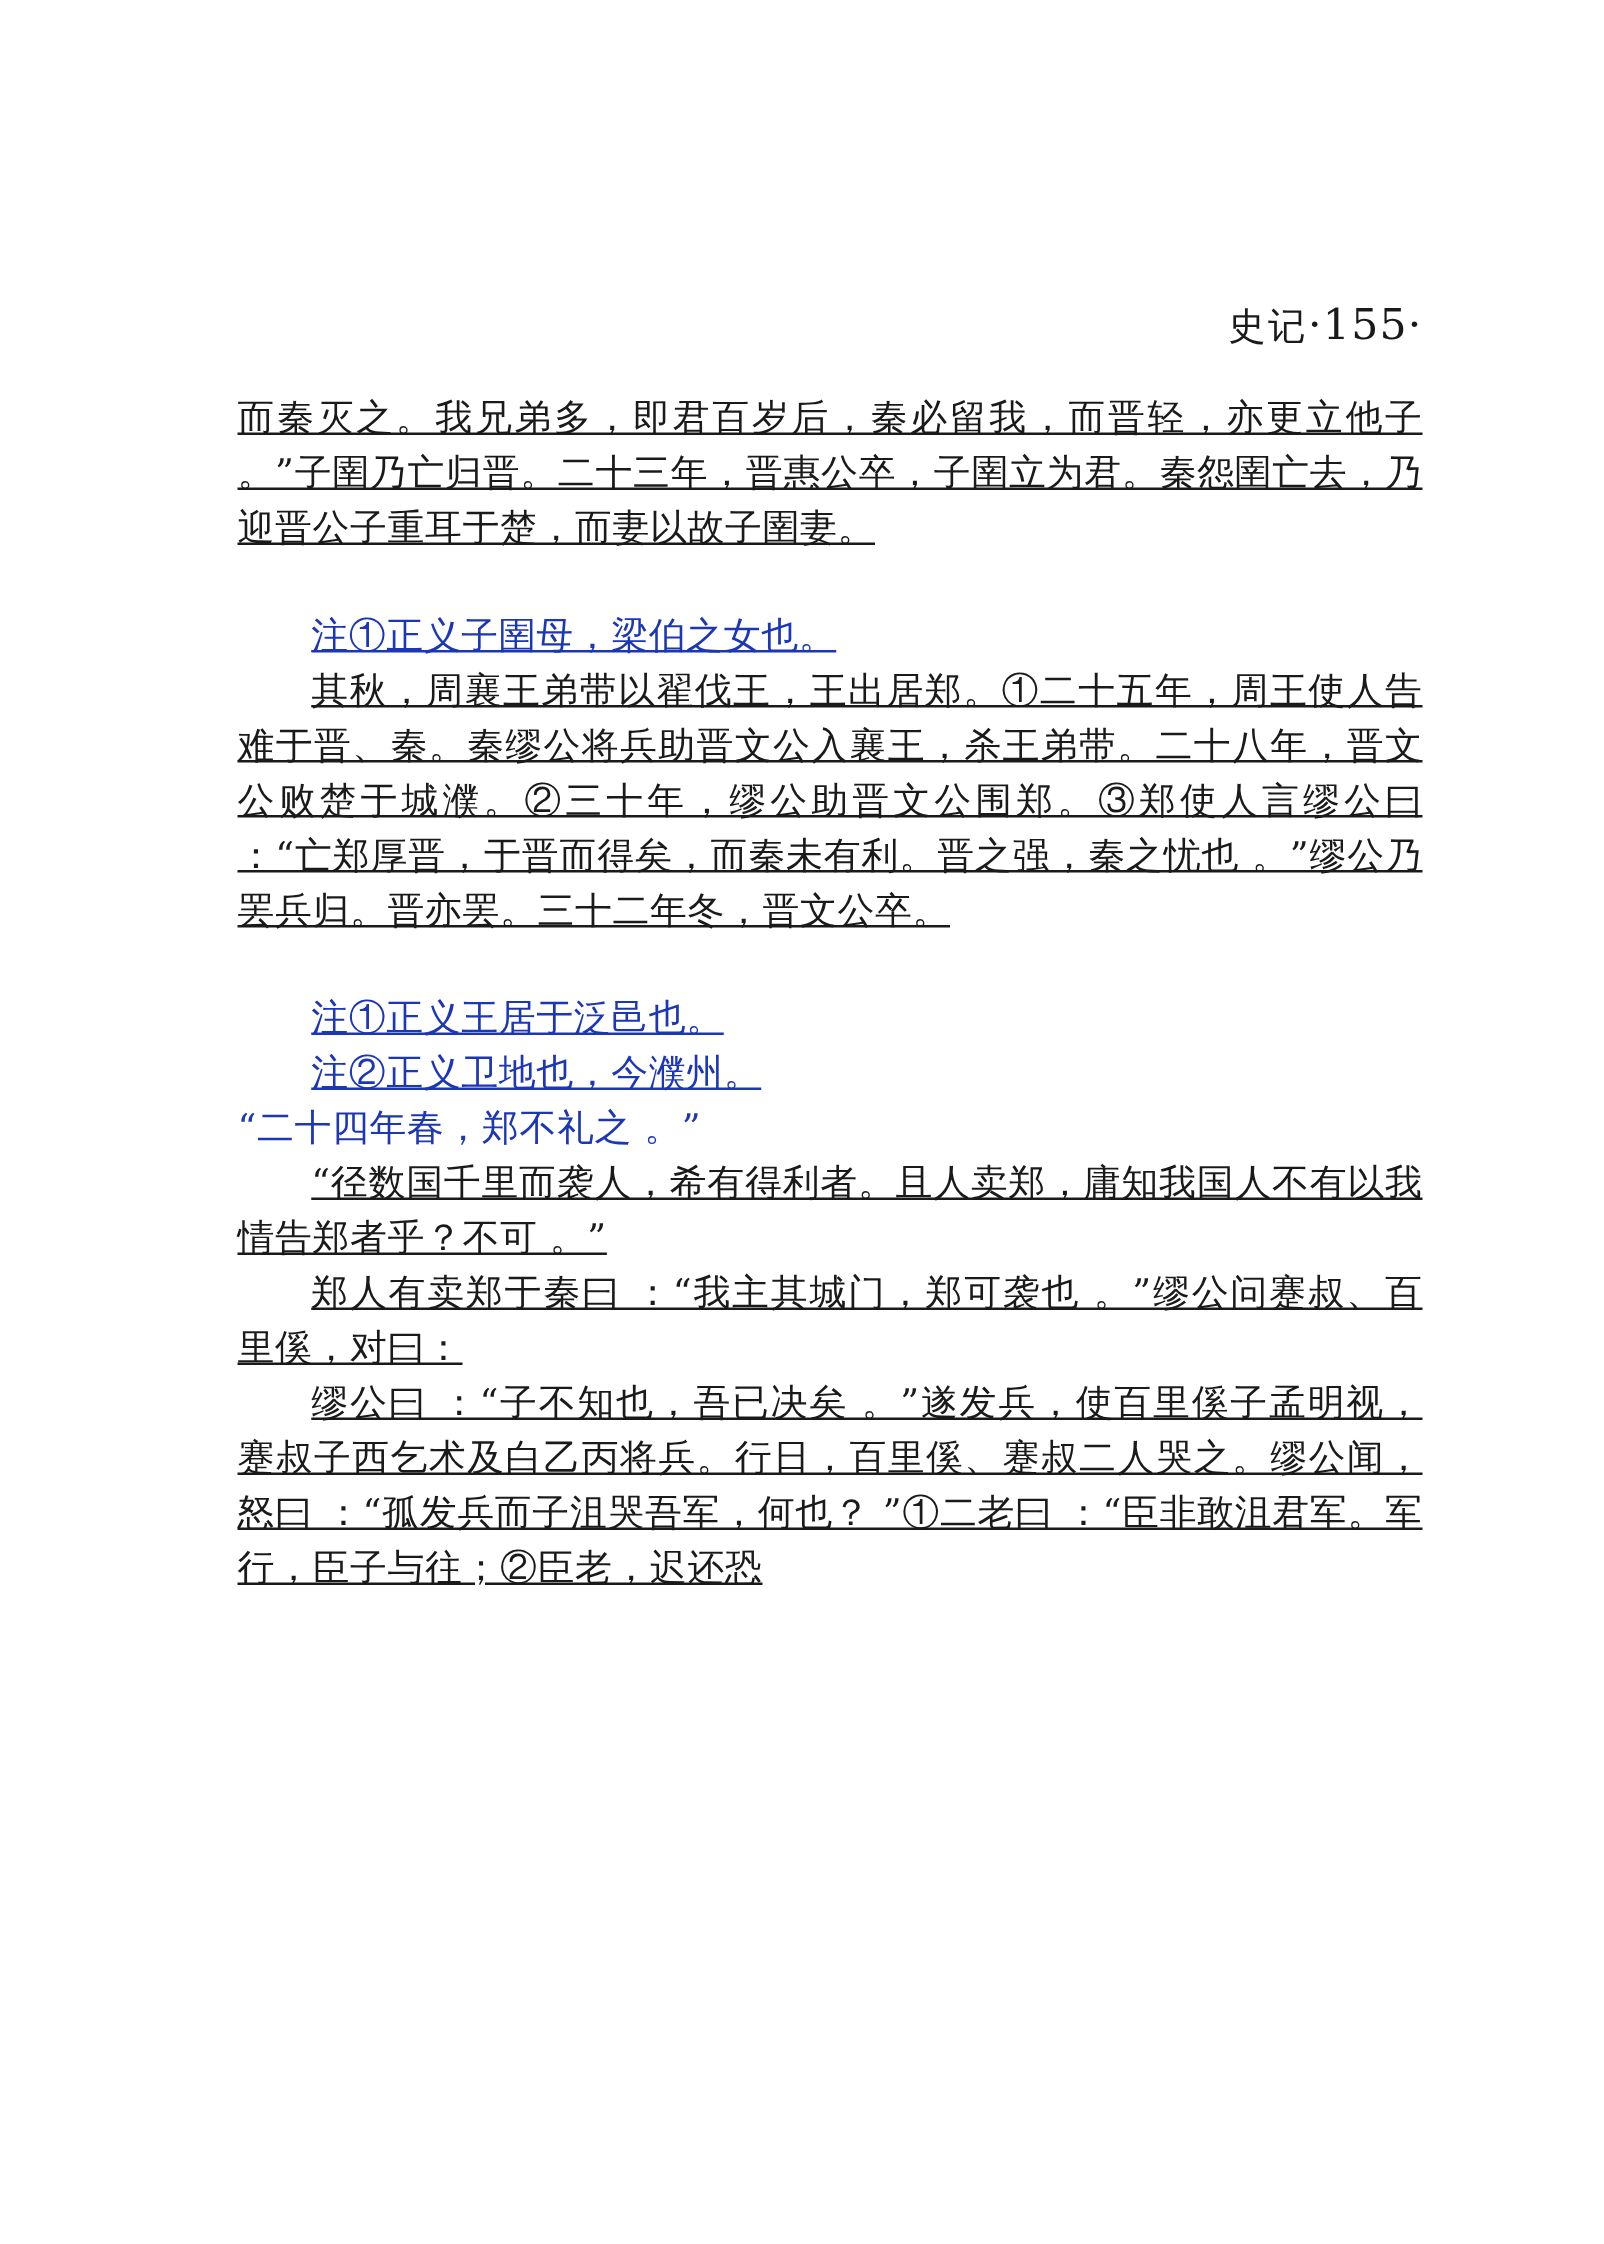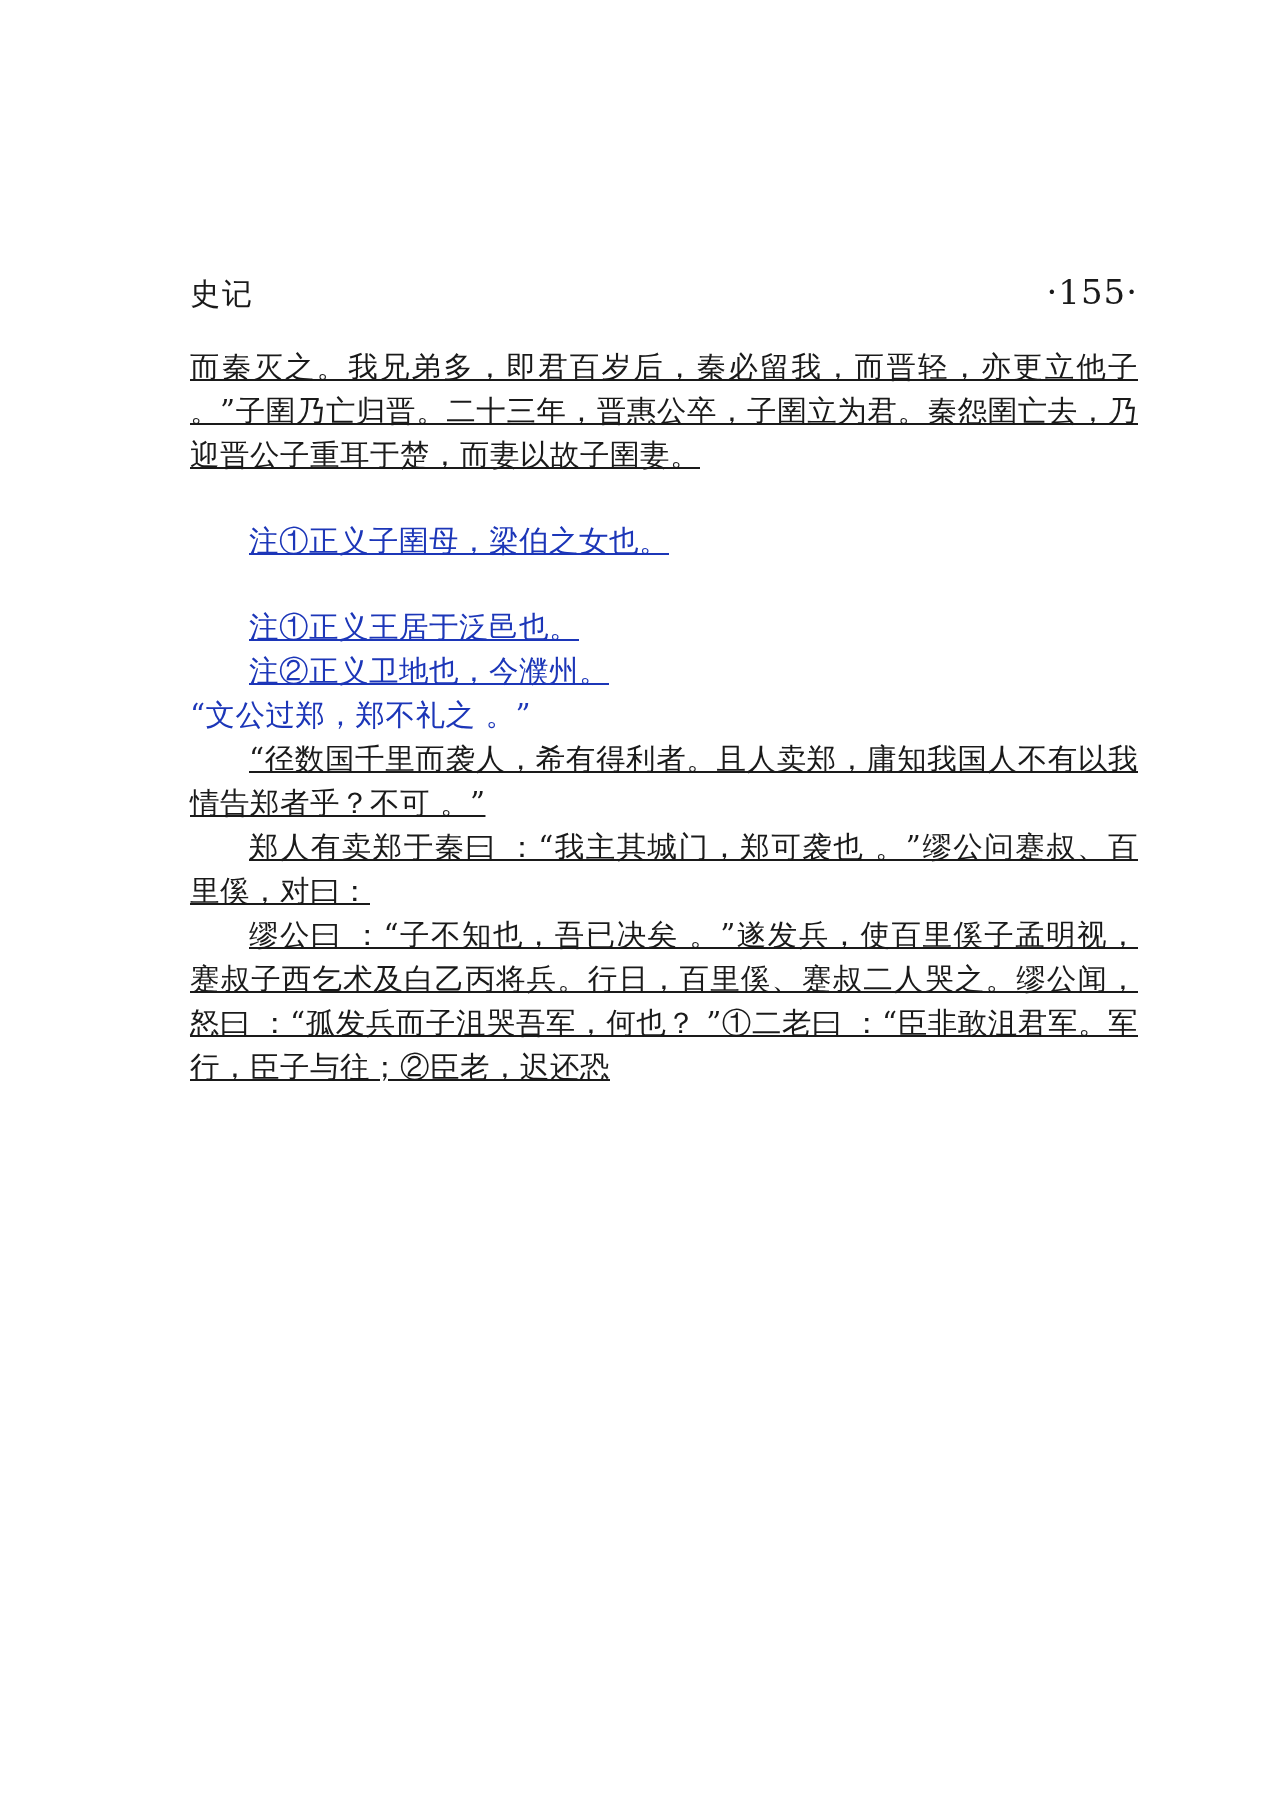--- a/index.html
+++ b/index.html
@@ -16,23 +16,22 @@
   .page {
     position: relative;
     width: 1283px;
     height: 1795px;
     box-sizing: border-box;
     padding: 240px 145px 0 190px;
   }
   .header {
     display: flex;
     align-items: baseline;
-    justify-content: space-between;
+    justify-content: flex-end;
     margin-bottom: 30px;
-    margin-top: 32px;
   }
   .header-title {
     font-size: 30px;
     letter-spacing: 2px;
     color: #1a1a1a;
     font-family: "DejaVu Serif", "Liberation Serif", serif;
   }
   .header-page {
     font-size: 34px;
     color: #1a1a1a;
@@ -77,26 +76,27 @@
 
   <div class="body-text">
 
     <p class="para">而秦灭之。我兄弟多，即君百岁后，秦必留我，而晋轻，亦更立他子 。”子圉乃亡归晋。二十三年，晋惠公卒，子圉立为君。秦怨圉亡去，乃迎晋公子重耳于楚，而妻以故子圉妻。</p>
 
 
     <div class="gap-med"></div>
 
     <p class="note">注①正义子圉母，梁伯之女也。</p>
 
+    <p class="para indent">其秋，周襄王弟带以翟伐王，王出居郑。①二十五年，周王使人告难于晋、秦。秦缪公将兵助晋文公入襄王，杀王弟带。二十八年，晋文公败楚于城濮。②三十年，缪公助晋文公围郑。③郑使人言缪公曰 ：“亡郑厚晋，于晋而得矣，而秦未有利。晋之强，秦之忧也 。”缪公乃罢兵归。晋亦罢。三十二年冬，晋文公卒。</p>
 
     <div class="gap-med"></div>
 
     <p class="note">注①正义王居于泛邑也。</p>
     <p class="note">注②正义卫地也，今濮州。</p>
-    <p class="note-cont">“文公过郑，郑不礼之 。”</p>
+    <p class="note-cont">“二十四年春，郑不礼之 。”</p>
 
     <p class="para indent">“径数国千里而袭人，希有得利者。且人卖郑，庸知我国人不有以我情告郑者乎？不可 。”</p>
 
     <p class="para indent">郑人有卖郑于秦曰 ：“我主其城门，郑可袭也 。”缪公问蹇叔、百里傒，对曰：</p>
 
     <p class="para indent">缪公曰 ：“子不知也，吾已决矣 。”遂发兵，使百里傒子孟明视，蹇叔子西乞术及白乙丙将兵。行日，百里傒、蹇叔二人哭之。缪公闻，怒曰 ：“孤发兵而子沮哭吾军，何也？ ”①二老曰 ：“臣非敢沮君军。军行，臣子与往；②臣老，迟还恐</p>
 
   </div>
 </div>
 

